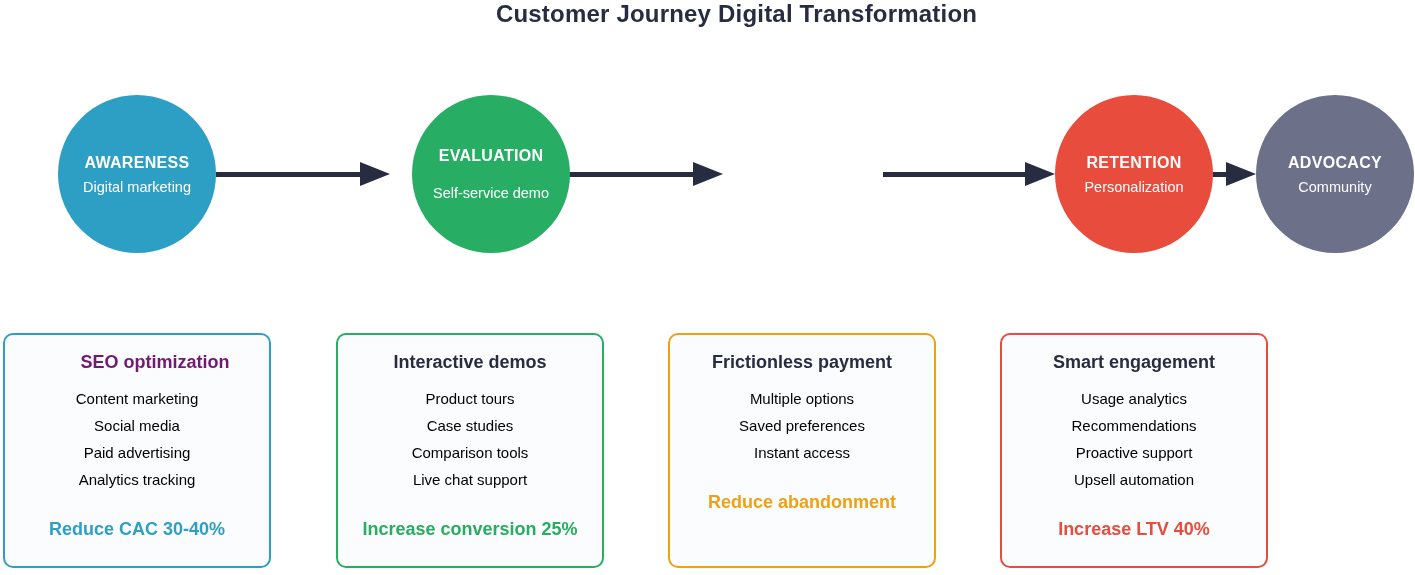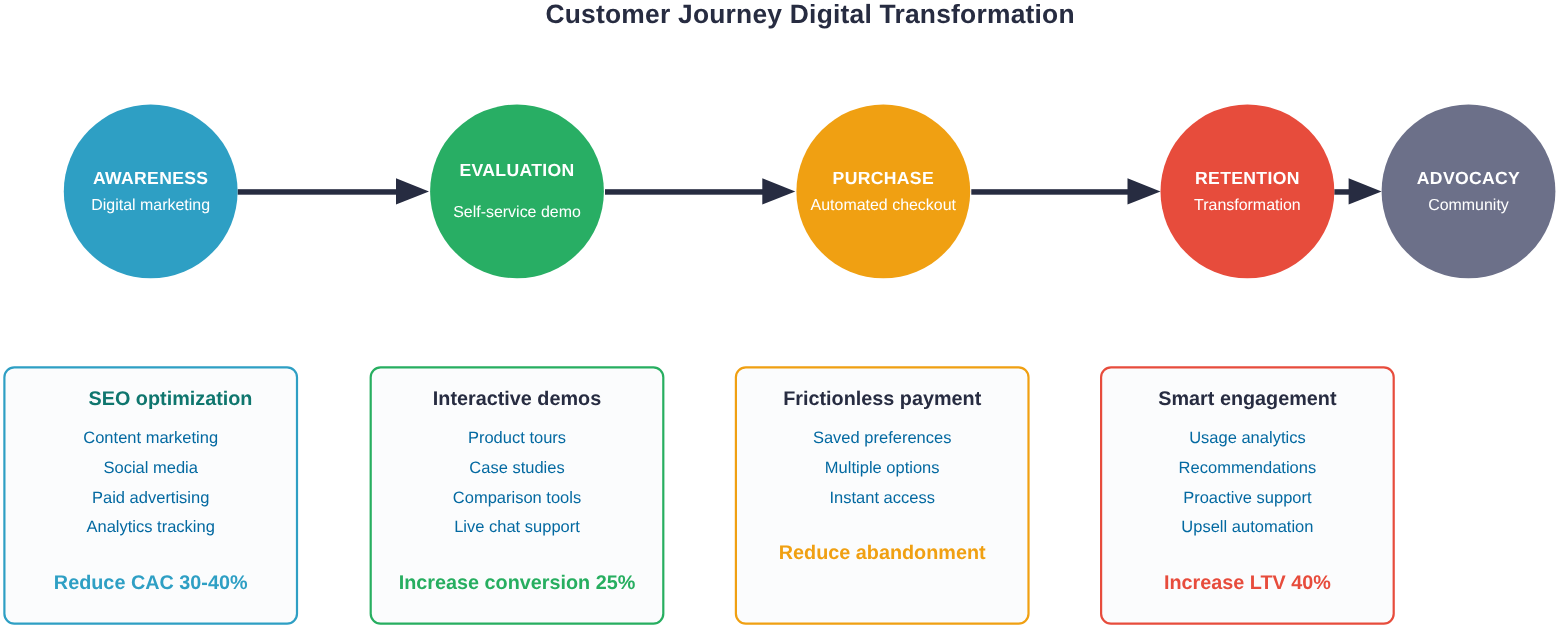--- a/index.html
+++ b/index.html
@@ -63,21 +63,21 @@
     text-align: center;
   }
   .card-title {
     font-size: 18px; font-weight: bold;
     line-height: 22px;
     margin-bottom: 12px;
   }
   .card-items { list-style: none; }
   .card-item {
     font-size: 15px; line-height: 27px;
-    color: #0369a1;
+    color: #000000;
   }
   .card-metric {
     font-size: 18px; font-weight: bold;
     line-height: 22px;
     margin-top: 25px;
   }
 </style>
 </head>
 <body>
 
@@ -99,39 +99,35 @@
   </div>
   <div class="arrow" style="left:1213px; width:43px;">
     <div class="shaft" style="background-color: rgb(39, 44, 65);"></div>
     <div class="head" style="border-left-color: rgb(39, 44, 65);"></div>
   </div>
 
   <div class="stage-circle" style="left: 58px; background-color: rgb(46, 159, 196);">
     <div class="stage-label">AWARENESS</div>
     <div class="stage-sublabel">Digital marketing</div>
   </div>
-  <div class="stage-circle" style="left: 391px; background-color: rgb(40, 174, 100); gap: 20px;">
+  <div class="stage-circle" style="left: 412px; background-color: rgb(40, 174, 100); gap: 20px;">
     <div class="stage-label">EVALUATION</div>
     <div class="stage-sublabel">Self-service demo</div>
   </div>
-  <div class="stage-circle" style="left: 724px; background-color: rgb(240, 160, 18);">
-    <div class="stage-label">PURCHASE</div>
-    <div class="stage-sublabel">Automated checkout</div>
-  </div>
   <div class="stage-circle" style="left: 1055px; background-color: rgb(231, 76, 60);">
     <div class="stage-label">RETENTION</div>
-    <div class="stage-sublabel">Transformation</div>
+    <div class="stage-sublabel">Personalization</div>
   </div>
   <div class="stage-circle" style="left: 1256px; background-color: rgb(108, 112, 137);">
     <div class="stage-label">ADVOCACY</div>
     <div class="stage-sublabel">Community</div>
   </div>
 
   <div class="card" style="left: 3px; border-color: rgb(46, 159, 196);">
-    <div class="card-title" style="color: #0f766e; margin-left: 36px;">SEO optimization</div>
+    <div class="card-title" style="color: #701a75; margin-left: 36px;">SEO optimization</div>
     <ul class="card-items">
       <li class="card-item">Content marketing</li>
       <li class="card-item">Social media</li>
       <li class="card-item">Paid advertising</li>
       <li class="card-item">Analytics tracking</li>
     </ul>
     <div class="card-metric" style="color: rgb(46, 159, 196);">Reduce CAC 30-40%</div>
   </div>
 
   <div class="card" style="left: 336px; border-color: rgb(39, 174, 96);">
@@ -141,22 +137,22 @@
       <li class="card-item">Case studies</li>
       <li class="card-item">Comparison tools</li>
       <li class="card-item">Live chat support</li>
     </ul>
     <div class="card-metric" style="color: rgb(39, 174, 96);">Increase conversion 25%</div>
   </div>
 
   <div class="card" style="left: 668px; border-color: rgb(240, 160, 18); text-align: center;">
     <div class="card-title" style="color: rgb(39, 44, 65);">Frictionless payment</div>
     <ul class="card-items">
+      <li class="card-item">Multiple options</li>
       <li class="card-item">Saved preferences</li>
-      <li class="card-item">Multiple options</li>
       <li class="card-item">Instant access</li>
     </ul>
     <div class="card-metric" style="color: rgb(240, 160, 18);">Reduce abandonment</div>
   </div>
 
   <div class="card" style="left: 1000px; border-color: rgb(231, 76, 60);">
     <div class="card-title" style="color: rgb(39, 44, 65);">Smart engagement</div>
     <ul class="card-items">
       <li class="card-item">Usage analytics</li>
       <li class="card-item">Recommendations</li>

